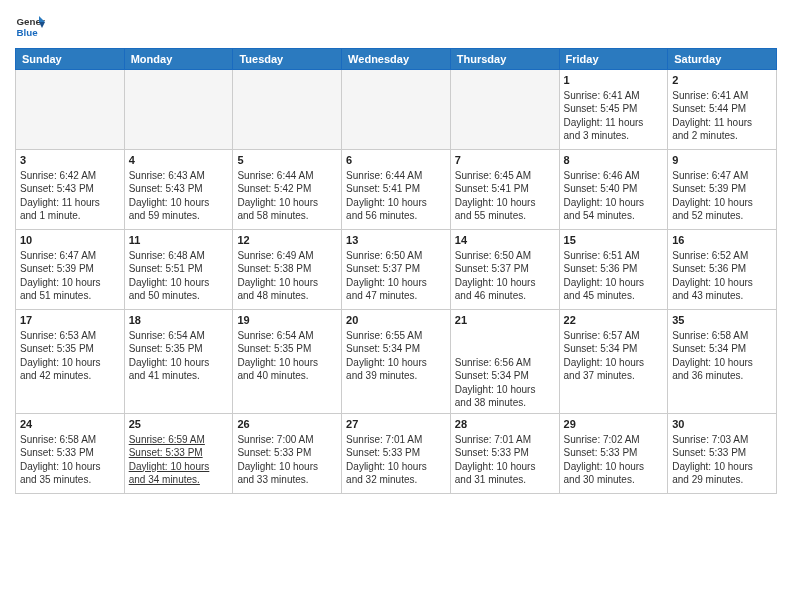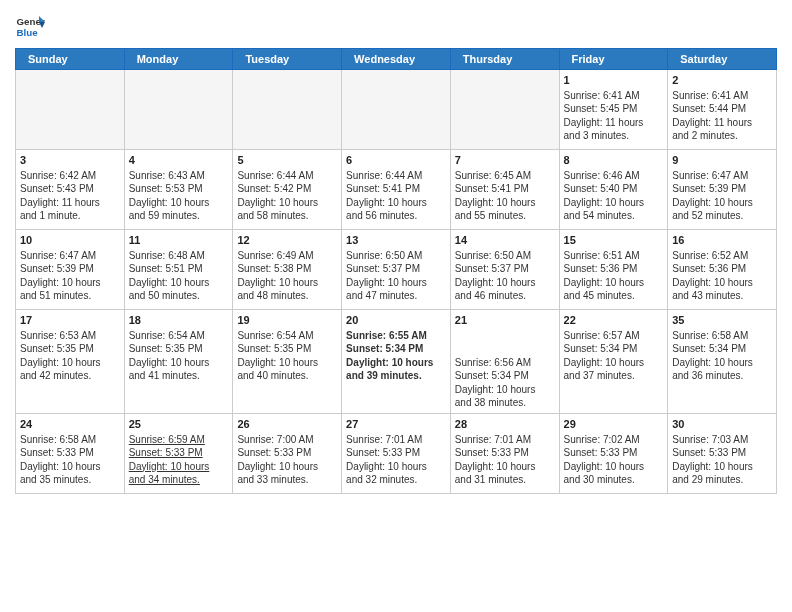--- a/index.html
+++ b/index.html
@@ -45,21 +45,21 @@
     .calendar {
       width: 100%;
       border-collapse: collapse;
       table-layout: fixed;
     }
     .calendar th {
       background: #2b7abf;
       color: #fff;
       font-size: 11px;
       font-weight: bold;
-      padding: 4px 12px;
+      padding: 4px 6px;
       text-align: left;
       border: 1px solid #1a6bbf;
     }
     .calendar td {
       border: 1px solid #ccc;
       vertical-align: top;
       padding: 3px 4px;
       font-size: 9.5px;
       line-height: 1.35;
       height: 80px;
@@ -137,21 +137,21 @@
           <td>
             <span class="day-num">3</span>
             <div class="day-info" style="white-space: pre-line;">Sunrise: 6:42 AM
 Sunset: 5:43 PM
 Daylight: 11 hours
 and 1 minute.</div>
           </td>
           <td>
             <span class="day-num">4</span>
             <div class="day-info" style="white-space: pre-line;">Sunrise: 6:43 AM
-Sunset: 5:53 PM
+Sunset: 5:43 PM
 Daylight: 10 hours
 and 59 minutes.</div>
           </td>
           <td>
             <span class="day-num">5</span>
             <div class="day-info" style="white-space: pre-line;">Sunrise: 6:44 AM
 Sunset: 5:42 PM
 Daylight: 10 hours
 and 58 minutes.</div>
           </td>
@@ -252,21 +252,21 @@
           </td>
           <td>
             <span class="day-num">19</span>
             <div class="day-info" style="white-space: pre-line;">Sunrise: 6:54 AM
 Sunset: 5:35 PM
 Daylight: 10 hours
 and 40 minutes.</div>
           </td>
           <td>
             <span class="day-num">20</span>
-            <div class="day-info" style="white-space: pre-line; font-weight: bold;">Sunrise: 6:55 AM
+            <div class="day-info" style="white-space: pre-line;">Sunrise: 6:55 AM
 Sunset: 5:34 PM
 Daylight: 10 hours
 and 39 minutes.</div>
           </td>
           <td>
             <span class="day-num">21</span>
             <div class="day-info" style="white-space: pre-line; margin-top: 28px;">Sunrise: 6:56 AM
 Sunset: 5:34 PM
 Daylight: 10 hours
 and 38 minutes.</div>

